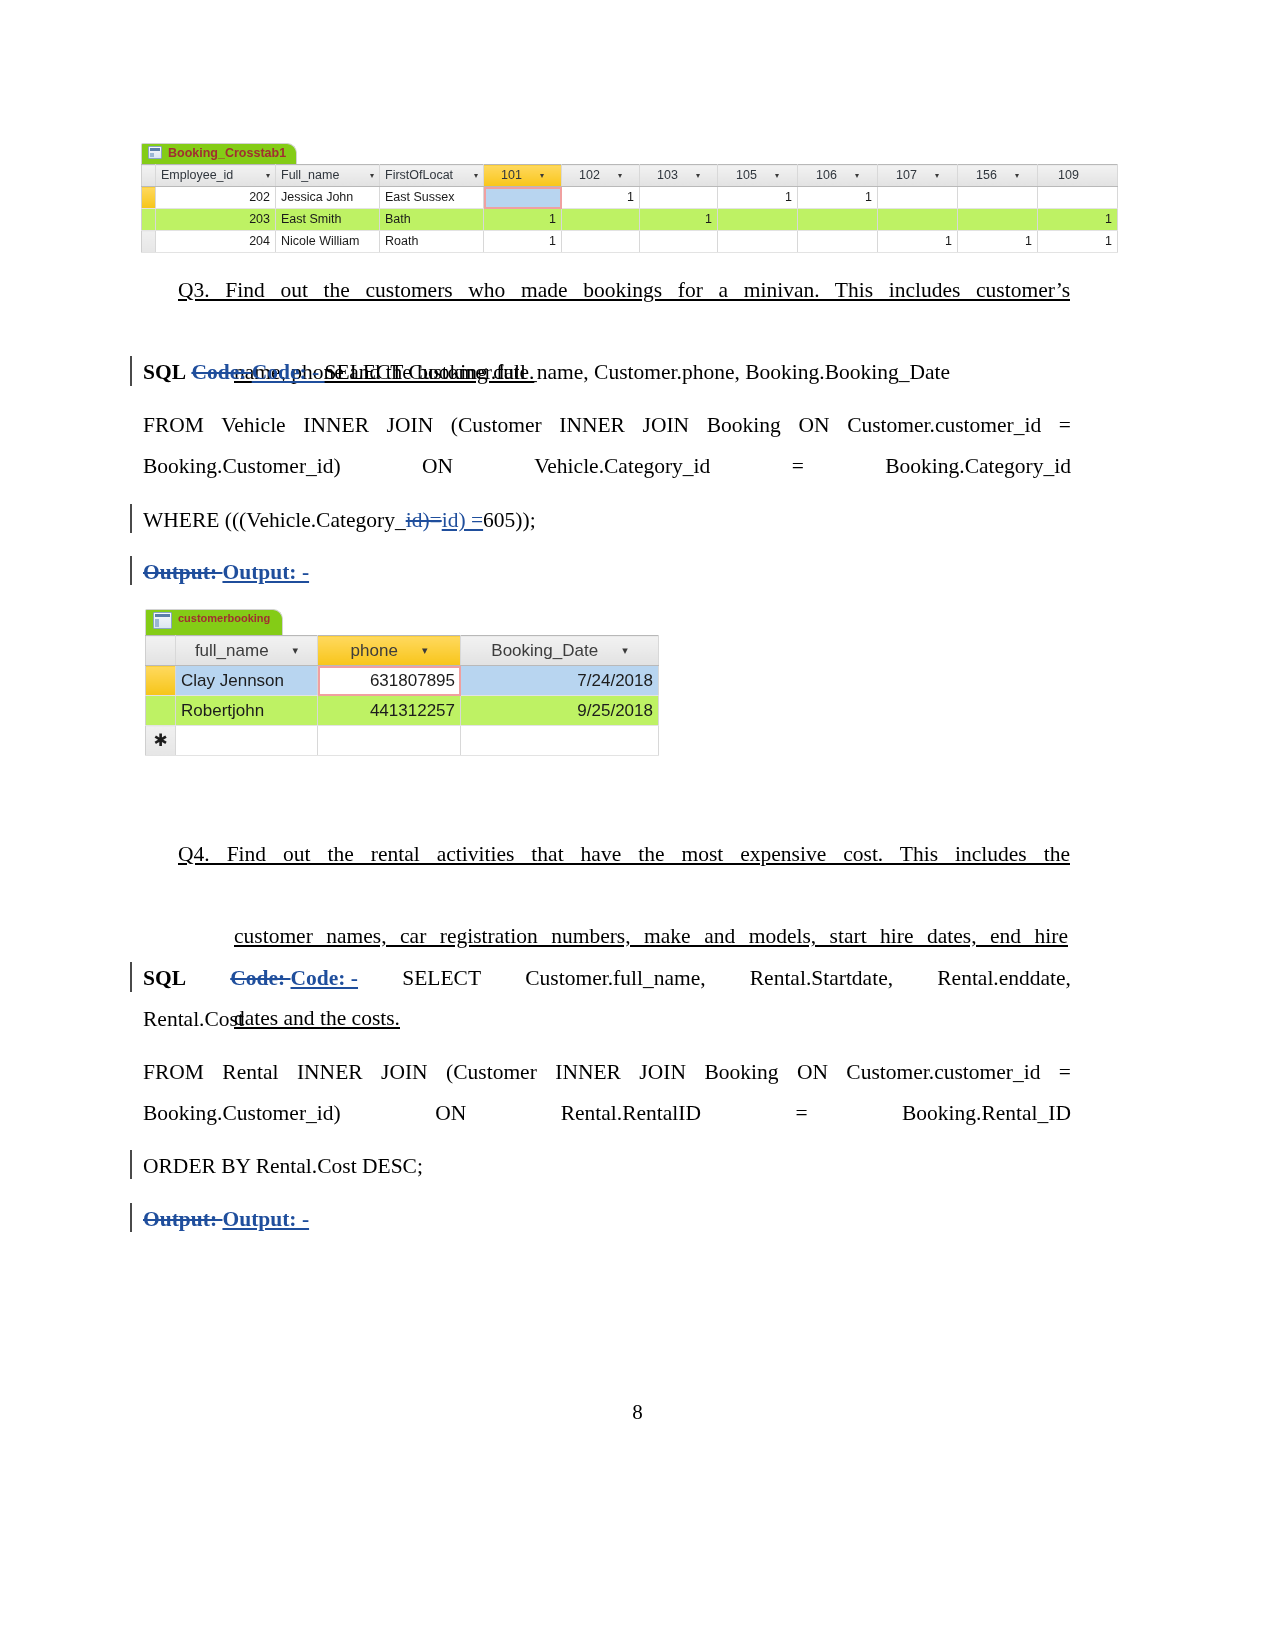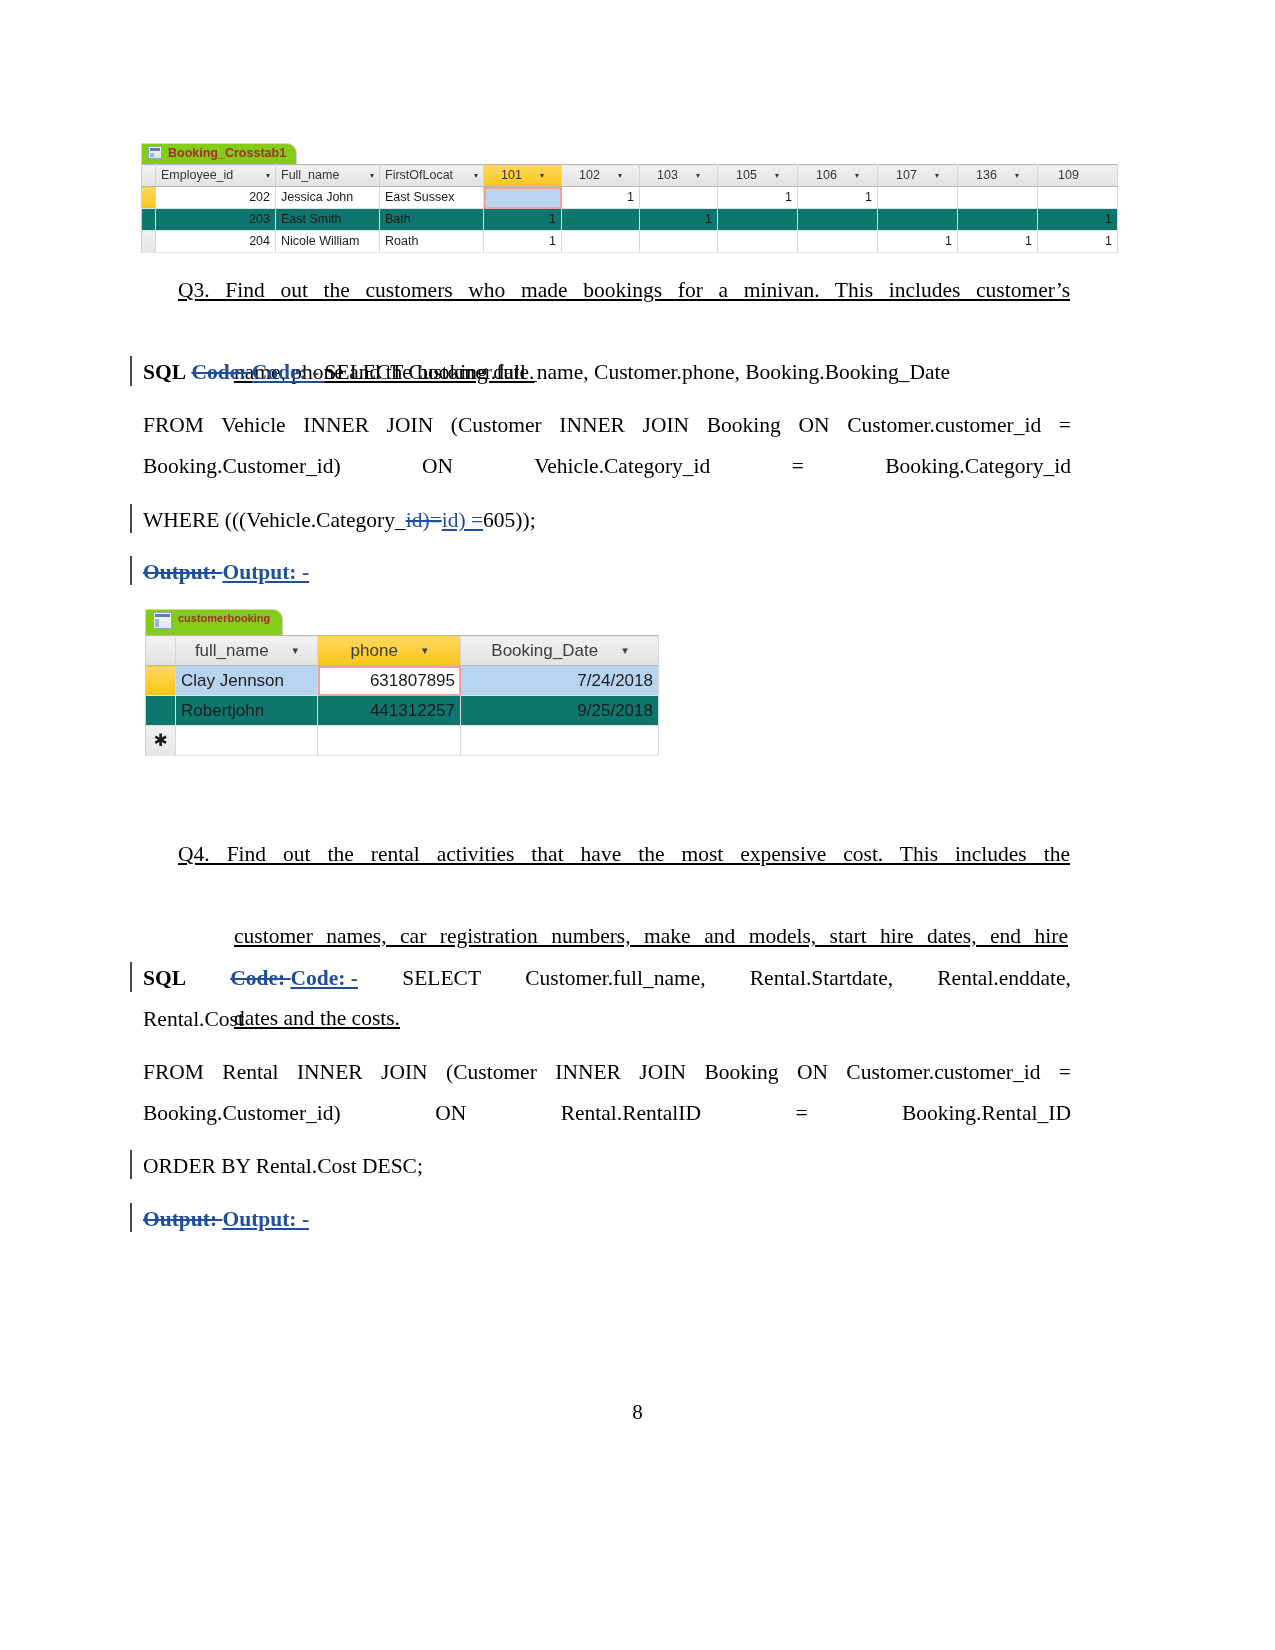--- a/index.html
+++ b/index.html
@@ -93,21 +93,21 @@
   .dsheet th.sel-col { background: linear-gradient(#ffd95e, #f8c51a); }
   .dsheet th .hdr-inner { display:flex; align-items:center; justify-content:space-between; gap:4px; }
   .dsheet th .caret {
     font-size: 8px; color:#3a3a3a; line-height: 1; flex: none;
   }
   .rowsel { background: linear-gradient(#f0f0f0, #e6e6e6); border-right: 1px solid #cfcfcf; }
   .rowsel.active { background: linear-gradient(#ffd95e, #f6c518); }
   td.num { text-align: right; }
   td.selcell { background: #b8d5f0; }
   td.outline { outline: 2px solid #f0a0a0; outline-offset: -2px; }
-  tr.alt td { background: #0f766e; }
+  tr.alt td { background: #bef264; }
   tr.rowhl td { background: #b8d5f0; }
   tr.rowhl td.whitecell { background: #ffffff; }
 
   
   #crosstab-block { left: 141px; top: 140px; }
   #crosstab-block .access-tab { height: 21px; }
   #crosstab-table { width: 930px; }
   #crosstab-table th, #crosstab-table td { height: 21px; line-height: 21px; }
 
   
@@ -254,21 +254,21 @@
             </span>
           </th>
           <th style="text-align:center">
             <span class="hdr-inner" style="justify-content:center;gap:18px">
               <span>107</span>
               <span class="caret">▾</span>
             </span>
           </th>
           <th style="text-align:center">
             <span class="hdr-inner" style="justify-content:center;gap:18px">
-              <span>136</span>
+              <span>156</span>
               <span class="caret">▾</span>
             </span>
           </th>
           <th style="text-align:center">
             <span class="hdr-inner" style="justify-content:center;gap:18px">
               <span>109</span>
               <span class="caret"></span>
             </span>
           </th>
         </tr>

